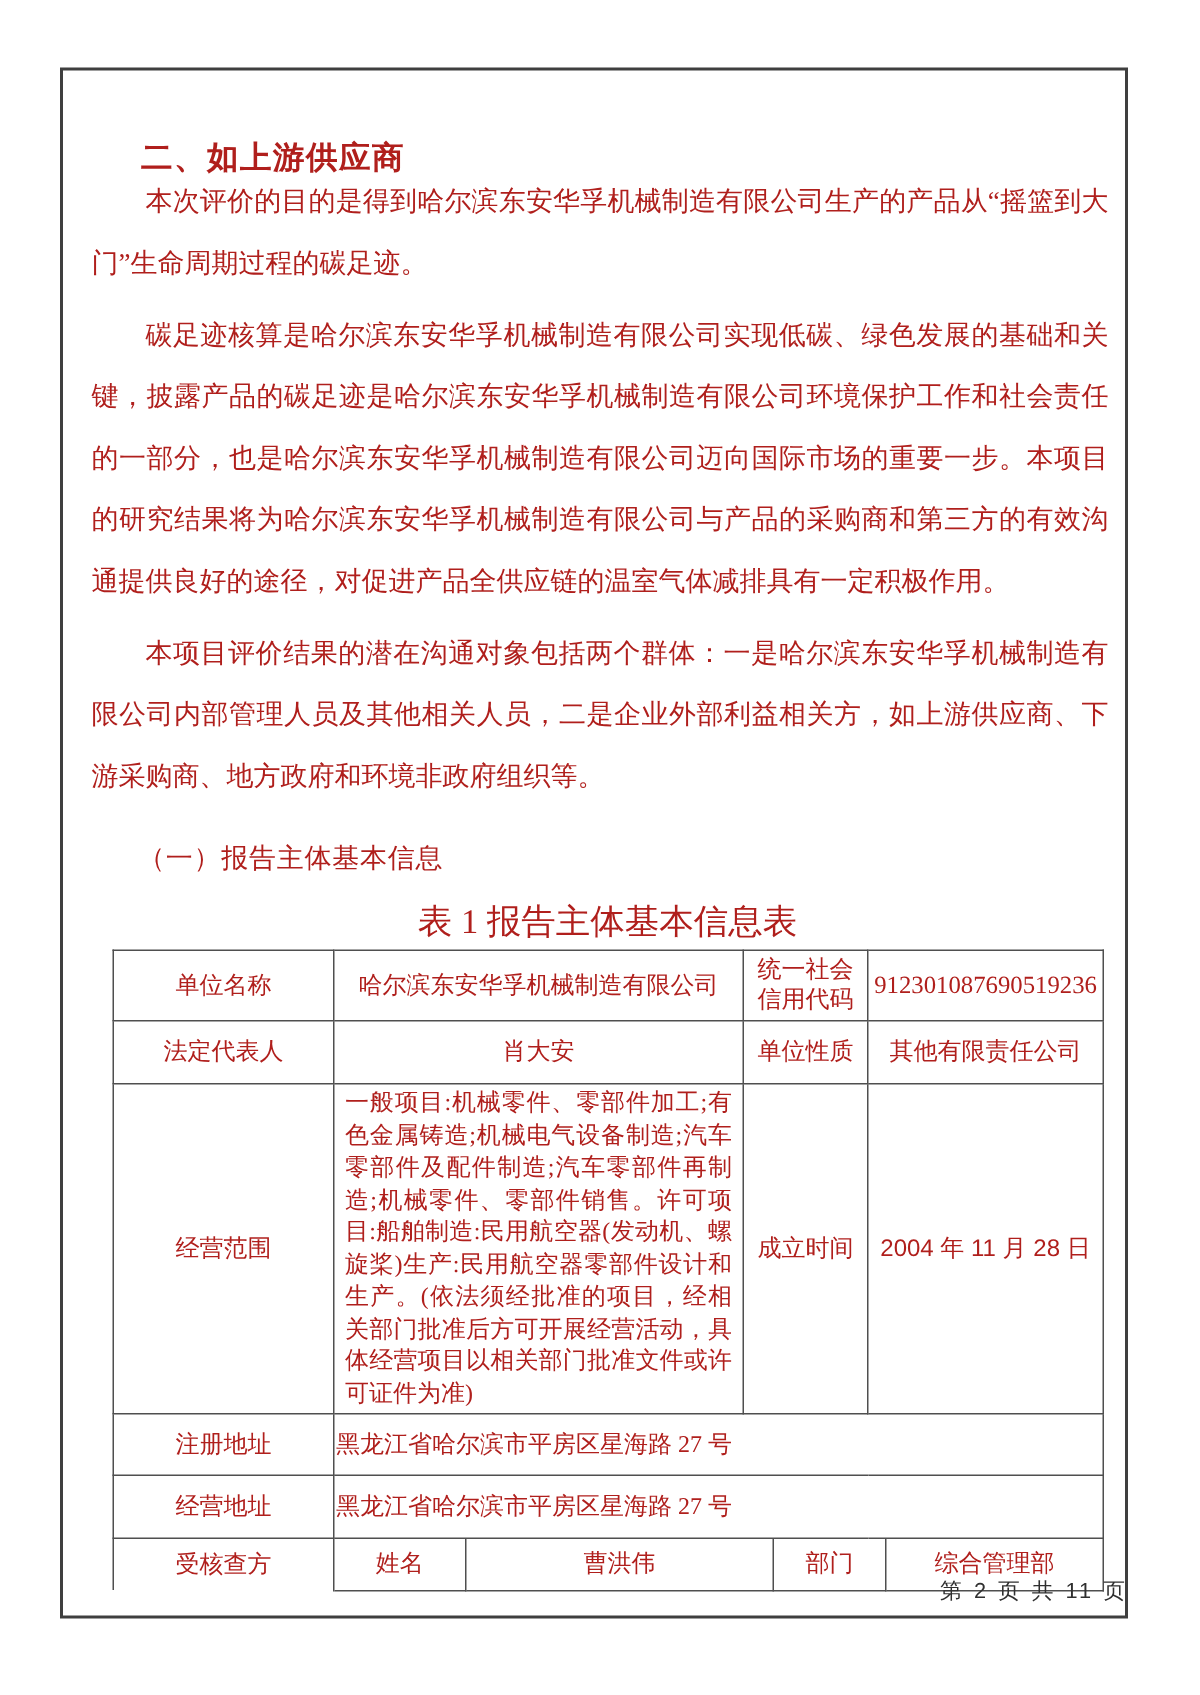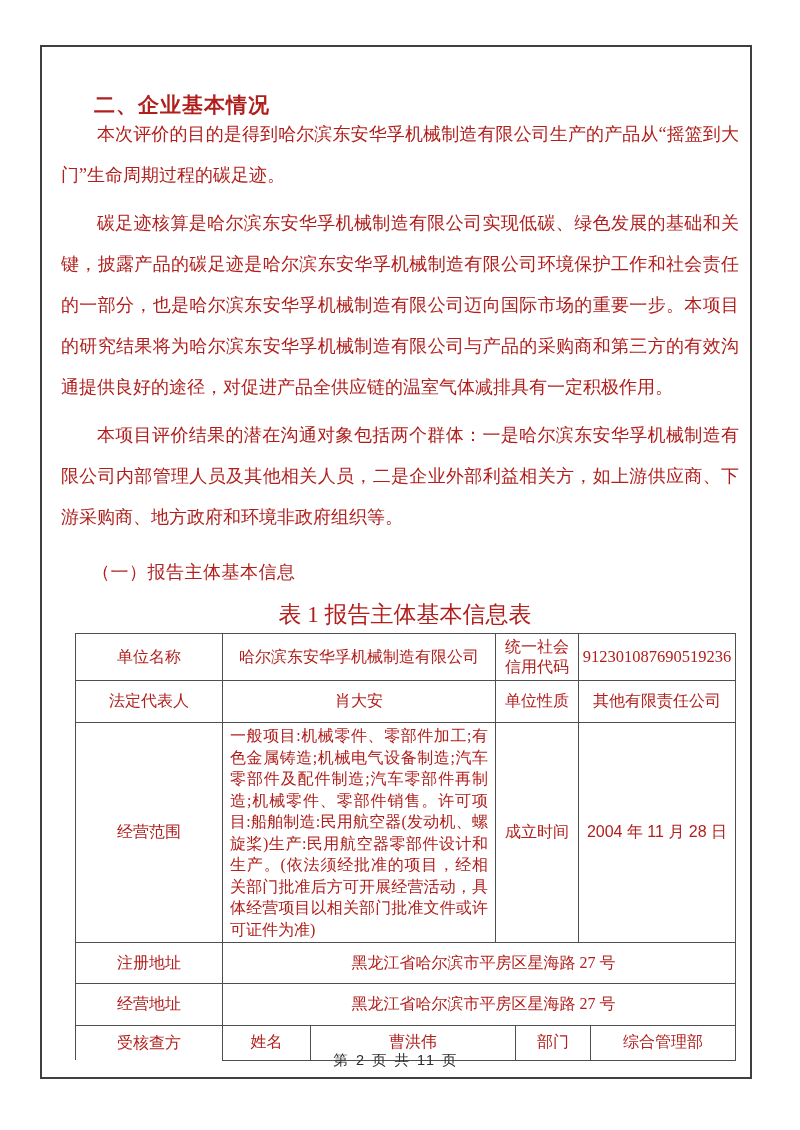--- a/index.html
+++ b/index.html
@@ -42,35 +42,35 @@
   tr.r2 td{height:42px;}
   tr.r3 td{height:195px;}
   tr.r4 td{height:41px;}
   tr.r5 td{height:42px;}
   table.tbl-b td{height:34px;border-top:0;}
   td.code-label{white-space:pre-line;line-height:20px;padding:2px 2px;}
   td.code-value{font-size:16.5px;padding:0 1px;letter-spacing:0;}
   td.scope{
     text-align:justify;vertical-align:middle;padding:2px 7px;line-height:21.5px;
   }
-  td.addr{text-align:center;padding-left:13px;}
+  td.addr{text-align:left;padding-left:1px;}
   td.no-bottom{border-bottom:none;}
   .num-sans{font-family:"Liberation Sans","DejaVu Sans",sans-serif;margin-left:40px;}
   .page-footer{
-    position:absolute;left:40px;top:1051px;width:712px;text-align:center;
+    position:absolute;left:40px;top:1051px;width:712px;text-align:right;
     font-size:14.5px;color:var(--muted);
     font-family:"Liberation Sans","DejaVu Sans",sans-serif;letter-spacing:2px;
   }
 </style>
 </head>
 <body>
 
 <div class="page-frame"></div>
 
-<h2 class="doc-heading">二、企业基本情况</h2>
+<h2 class="doc-heading">二、如上游供应商</h2>
 
 <div class="paragraphs">
   <p>本次评价的目的是得到哈尔滨东安华孚机械制造有限公司生产的产品从“摇篮到大门”生命周期过程的碳足迹。</p>
   <p>碳足迹核算是哈尔滨东安华孚机械制造有限公司实现低碳、绿色发展的基础和关键，披露产品的碳足迹是哈尔滨东安华孚机械制造有限公司环境保护工作和社会责任的一部分，也是哈尔滨东安华孚机械制造有限公司迈向国际市场的重要一步。本项目的研究结果将为哈尔滨东安华孚机械制造有限公司与产品的采购商和第三方的有效沟通提供良好的途径，对促进产品全供应链的温室气体减排具有一定积极作用。</p>
   <p>本项目评价结果的潜在沟通对象包括两个群体：一是哈尔滨东安华孚机械制造有限公司内部管理人员及其他相关人员，二是企业外部利益相关方，如上游供应商、下游采购商、地方政府和环境非政府组织等。</p>
 </div>
 
 <div class="section-heading">（一）报告主体基本信息</div>
 
 <div class="table-title">表 1 报告主体基本信息表</div>

